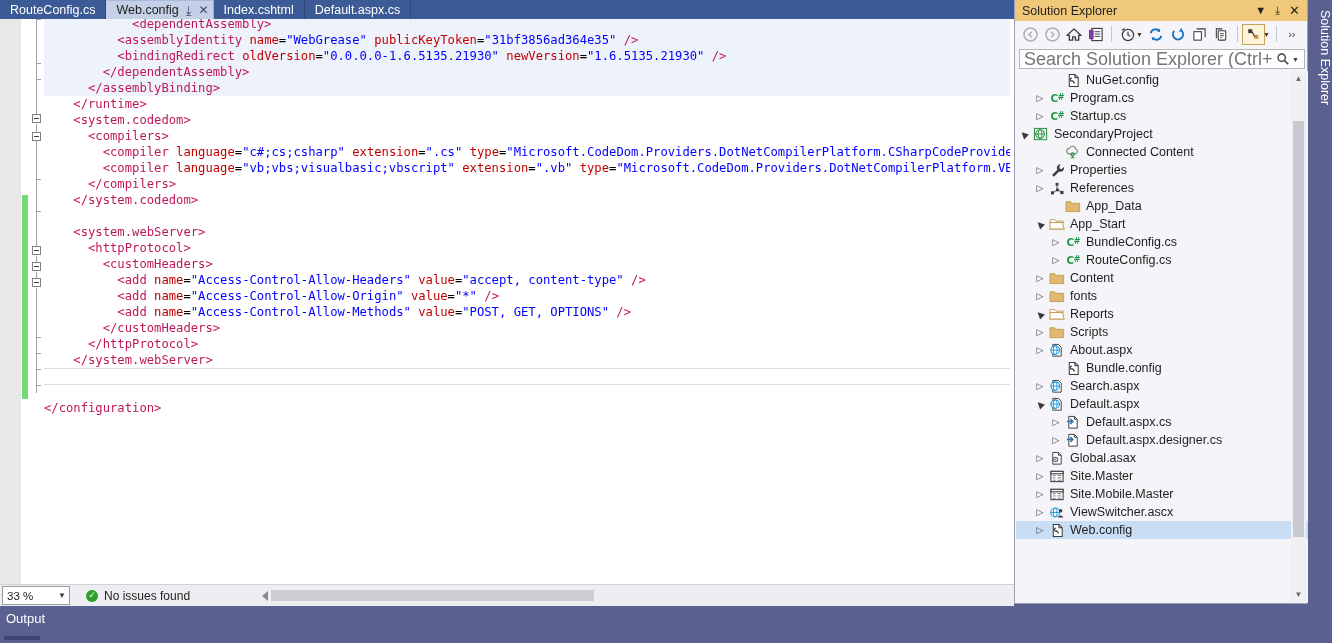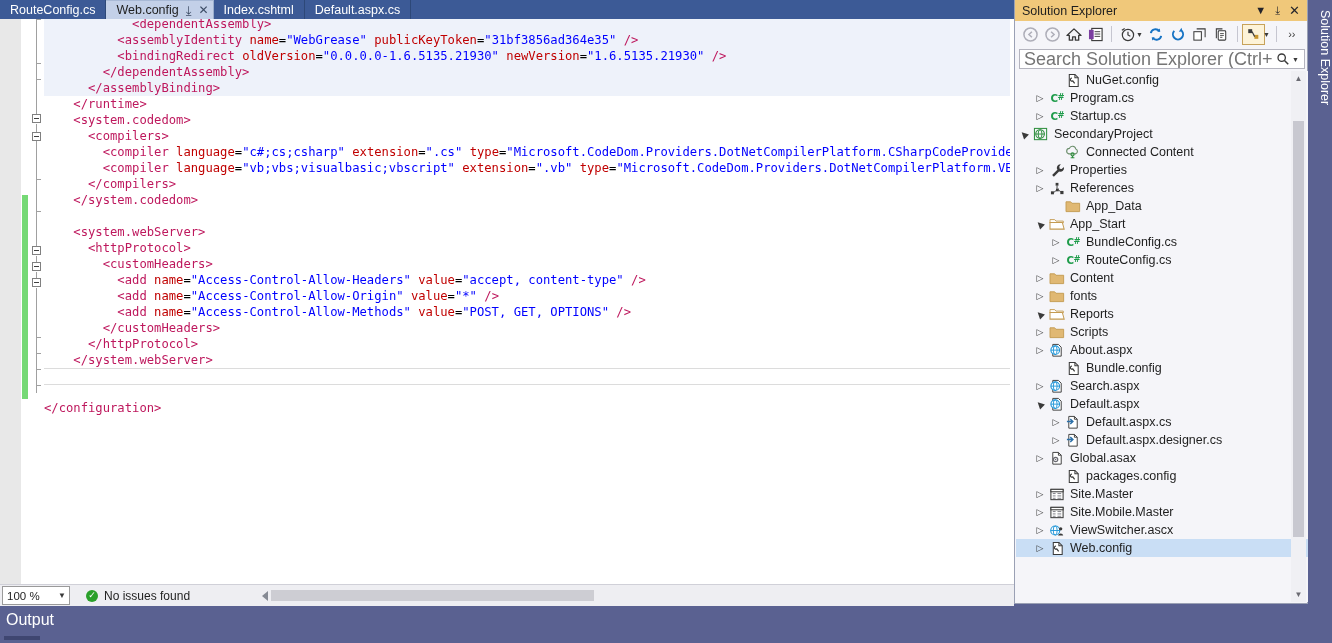--- a/index.html
+++ b/index.html
@@ -139,21 +139,21 @@
   }
   #hscroll .track { flex: 1; height: 11px; background: #cdcdd3; }
 
   
   #output-pane {
     position: absolute; left: 0; top: 606px; width: 1014px; height: 37px;
     background: #5a6191;
   }
   #output-title {
     position: absolute; left: 6px; top: 5px;
-    color: #ffffff; font-size: 16px;
+    color: #ffffff; font-size: 13px;
   }
   #output-tab-underline {
     position: absolute; left: 4px; top: 30px; width: 36px; height: 4px;
     background: #3f4671;
   }
 
   
   #solution-explorer {
     position: absolute; left: 1014px; top: 0; width: 294px; height: 604px;
     background: #f5f5f9;
@@ -297,21 +297,21 @@
         <div class="outline-tick" style="top: 350px;"></div>
         <div class="outline-tick" style="top: 366px;"></div>
       </div>
     <div id="code-area" style="top: -3px;"><div class="code-line sel-line"><span class="tg">            &lt;dependentAssembly&gt;</span></div><div class="code-line sel-line"><span class="tg">          &lt;assemblyIdentity </span><span class="at">name</span><span class="pl">=</span><span class="vl">"WebGrease"</span><span class="pl"> </span><span class="at">publicKeyToken</span><span class="pl">=</span><span class="vl">"31bf3856ad364e35"</span><span class="tg"> /&gt;</span></div><div class="code-line sel-line"><span class="tg">          &lt;bindingRedirect </span><span class="at">oldVersion</span><span class="pl">=</span><span class="vl">"0.0.0.0-1.6.5135.21930"</span><span class="pl"> </span><span class="at">newVersion</span><span class="pl">=</span><span class="vl">"1.6.5135.21930"</span><span class="tg"> /&gt;</span></div><div class="code-line sel-line"><span class="tg">        &lt;/dependentAssembly&gt;</span></div><div class="code-line sel-line"><span class="tg">      &lt;/assemblyBinding&gt;</span></div><div class="code-line"><span class="tg">    &lt;/runtime&gt;</span></div><div class="code-line"><span class="tg">    &lt;system.codedom&gt;</span></div><div class="code-line"><span class="tg">      &lt;compilers&gt;</span></div><div class="code-line"><span class="tg">        &lt;compiler </span><span class="at">language</span><span class="pl">=</span><span class="vl">"c#;cs;csharp"</span><span class="pl"> </span><span class="at">extension</span><span class="pl">=</span><span class="vl">".cs"</span><span class="pl"> </span><span class="at">type</span><span class="pl">=</span><span class="vl">"Microsoft.CodeDom.Providers.DotNetCompilerPlatform.CSharpCodeProvider, Micros</span></div><div class="code-line"><span class="tg">        &lt;compiler </span><span class="at">language</span><span class="pl">=</span><span class="vl">"vb;vbs;visualbasic;vbscript"</span><span class="pl"> </span><span class="at">extension</span><span class="pl">=</span><span class="vl">".vb"</span><span class="pl"> </span><span class="at">type</span><span class="pl">=</span><span class="vl">"Microsoft.CodeDom.Providers.DotNetCompilerPlatform.VBCodeProvi</span></div><div class="code-line"><span class="tg">      &lt;/compilers&gt;</span></div><div class="code-line"><span class="tg">    &lt;/system.codedom&gt;</span></div><div class="code-line">&nbsp;</div><div class="code-line"><span class="tg">    &lt;system.webServer&gt;</span></div><div class="code-line"><span class="tg">      &lt;httpProtocol&gt;</span></div><div class="code-line"><span class="tg">        &lt;customHeaders&gt;</span></div><div class="code-line"><span class="tg">          &lt;add </span><span class="at">name</span><span class="pl">=</span><span class="vl">"Access-Control-Allow-Headers"</span><span class="pl"> </span><span class="at">value</span><span class="pl">=</span><span class="vl">"accept, content-type"</span><span class="tg"> /&gt;</span></div><div class="code-line"><span class="tg">          &lt;add </span><span class="at">name</span><span class="pl">=</span><span class="vl">"Access-Control-Allow-Origin"</span><span class="pl"> </span><span class="at">value</span><span class="pl">=</span><span class="vl">"*"</span><span class="tg"> /&gt;</span></div><div class="code-line"><span class="tg">          &lt;add </span><span class="at">name</span><span class="pl">=</span><span class="vl">"Access-Control-Allow-Methods"</span><span class="pl"> </span><span class="at">value</span><span class="pl">=</span><span class="vl">"POST, GET, OPTIONS"</span><span class="tg"> /&gt;</span></div><div class="code-line"><span class="tg">        &lt;/customHeaders&gt;</span></div><div class="code-line"><span class="tg">      &lt;/httpProtocol&gt;</span></div><div class="code-line"><span class="tg">    &lt;/system.webServer&gt;</span></div><div class="code-line">&nbsp;</div><div class="code-line">&nbsp;</div><div class="code-line"><span class="tg">&lt;/configuration&gt;</span></div></div>
   <div class="code-hr" style="top: 349px;"></div>
       <div class="code-hr" style="top: 365px;"></div>
     </div>
 
   <div id="status-bar">
     <div id="zoom-box">
-      <span>100 %</span>
+      <span>33 %</span>
       <span class="caret">▼</span>
     </div>
     <div id="issue-status">
       <span class="ok-circle">✓</span>
       <span>No issues found</span>
     </div>
   </div>
   <div id="hscroll">
     <div class="arrow-left"></div>
     <div class="track"></div>
@@ -668,32 +668,20 @@
             <svg width="16" height="15" viewBox="0 0 17 16">
               <path d="M4 1.5 h6 l3 3 v9.5 h-9 z" fill="#fff" stroke="#3a3a3a" stroke-width="1"></path>
               <path d="M10 1.5 v3 h3" fill="none" stroke="#3a3a3a" stroke-width="1"></path>
               <circle cx="7" cy="9" r="2.3" fill="none" stroke="#6a6a72" stroke-width="1.3"></circle>
               <circle cx="7" cy="9" r="0.8" fill="#6a6a72"></circle>
             </svg>
           </span>
           <span class="tree-label">Global.asax</span>
         </div>
         <div class="tree-row">
-          <span style="display: inline-block; flex: 0 0 32px; width: 32px;"></span>
-          <span class="expander"></span>
-          <span class="tree-icon">
-            <svg width="15" height="15" viewBox="0 0 16 16">
-              <path d="M3.5 1.5 h6 l3.5 3.5 v9.5 h-9.5 z" fill="#fff" stroke="#3a3a3a" stroke-width="1.1"></path>
-              <path d="M9.5 1.5 v3.5 h3.5" fill="none" stroke="#3a3a3a" stroke-width="1.1"></path>
-              <path d="M6.3 5.5 a1.6 1.6 0 1 0 0.9 2.9 l2 2.6" fill="none" stroke="#3a3a3a" stroke-width="1.3"></path>
-            </svg>
-          </span>
-          <span class="tree-label">packages.config</span>
-        </div>
-        <div class="tree-row">
           <span style="display: inline-block; flex: 0 0 16px; width: 16px;"></span>
           <span class="expander">▷</span>
           <span class="tree-icon">
             <svg width="16" height="15" viewBox="0 0 17 16">
               <rect x="2" y="2.5" width="13" height="11" fill="#fff" stroke="#3a3a3a" stroke-width="1.1"></rect>
               <rect x="2" y="2.5" width="13" height="2.6" fill="#fff" stroke="#3a3a3a" stroke-width="1.1"></rect>
               <path d="M4 7 h3 M4 9.5 h3 M4 12 h3 M9 7 h4 M9 9.5 h4 M9 12 h4" stroke="#6a6a72" stroke-width="0.9"></path>
             </svg>
           </span>
           <span class="tree-label">Site.Master</span>

